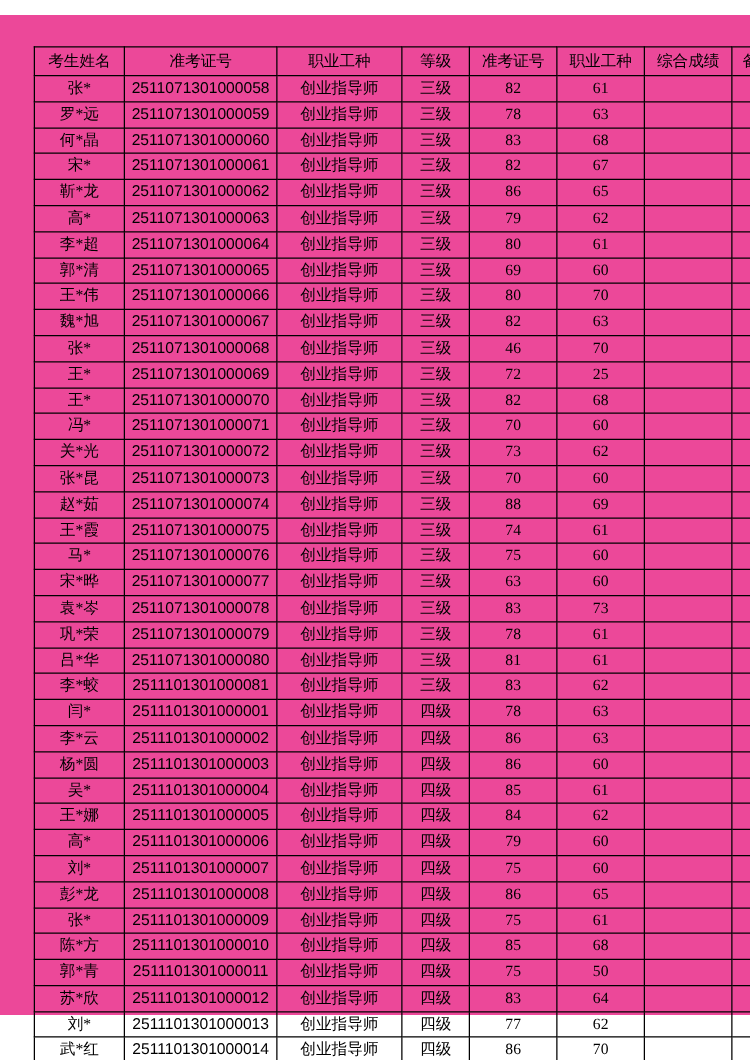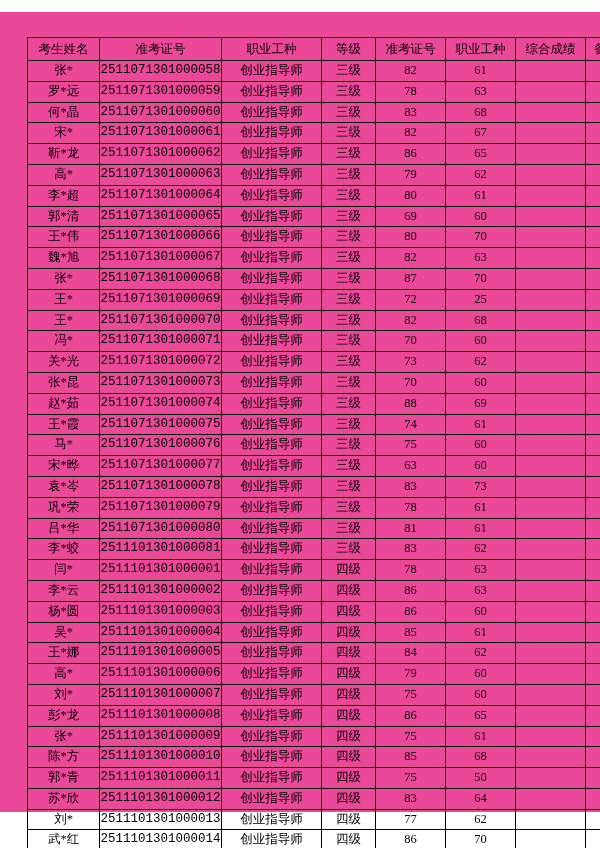--- a/index.html
+++ b/index.html
@@ -51,21 +51,21 @@
   .col-name    { width: 72px; }
   .col-ticket  { width: 122px; }
   .col-job     { width: 100px; }
   .col-level   { width: 54px; }
   .col-theory  { width: 70px; }
   .col-skill   { width: 70px; }
   .col-overall { width: 70px; }
   .col-remark  { width: 42px; }
 
   .cell-ticket {
-    font-family: Liberation Mono, monospace;
+    font-family: Liberation Sans, sans-serif;
     letter-spacing: 0px;
   }
 </style>
 </head>
 <body>
 
 <div id="sheet">
   <table id="grade-table">
     <colgroup>
         <col class="col-name">
@@ -188,21 +188,21 @@
           <td class="col-theory">82</td>
           <td class="col-skill">63</td>
           <td class="col-overall"></td>
           <td class="col-remark"></td>
         </tr>
         <tr>
           <td class="col-name">张*</td>
           <td class="col-ticket cell-ticket">2511071301000068</td>
           <td class="col-job">创业指导师</td>
           <td class="col-level">三级</td>
-          <td class="col-theory">87</td>
+          <td class="col-theory">46</td>
           <td class="col-skill">70</td>
           <td class="col-overall"></td>
           <td class="col-remark"></td>
         </tr>
         <tr>
           <td class="col-name">王*</td>
           <td class="col-ticket cell-ticket">2511071301000069</td>
           <td class="col-job">创业指导师</td>
           <td class="col-level">三级</td>
           <td class="col-theory">72</td>

